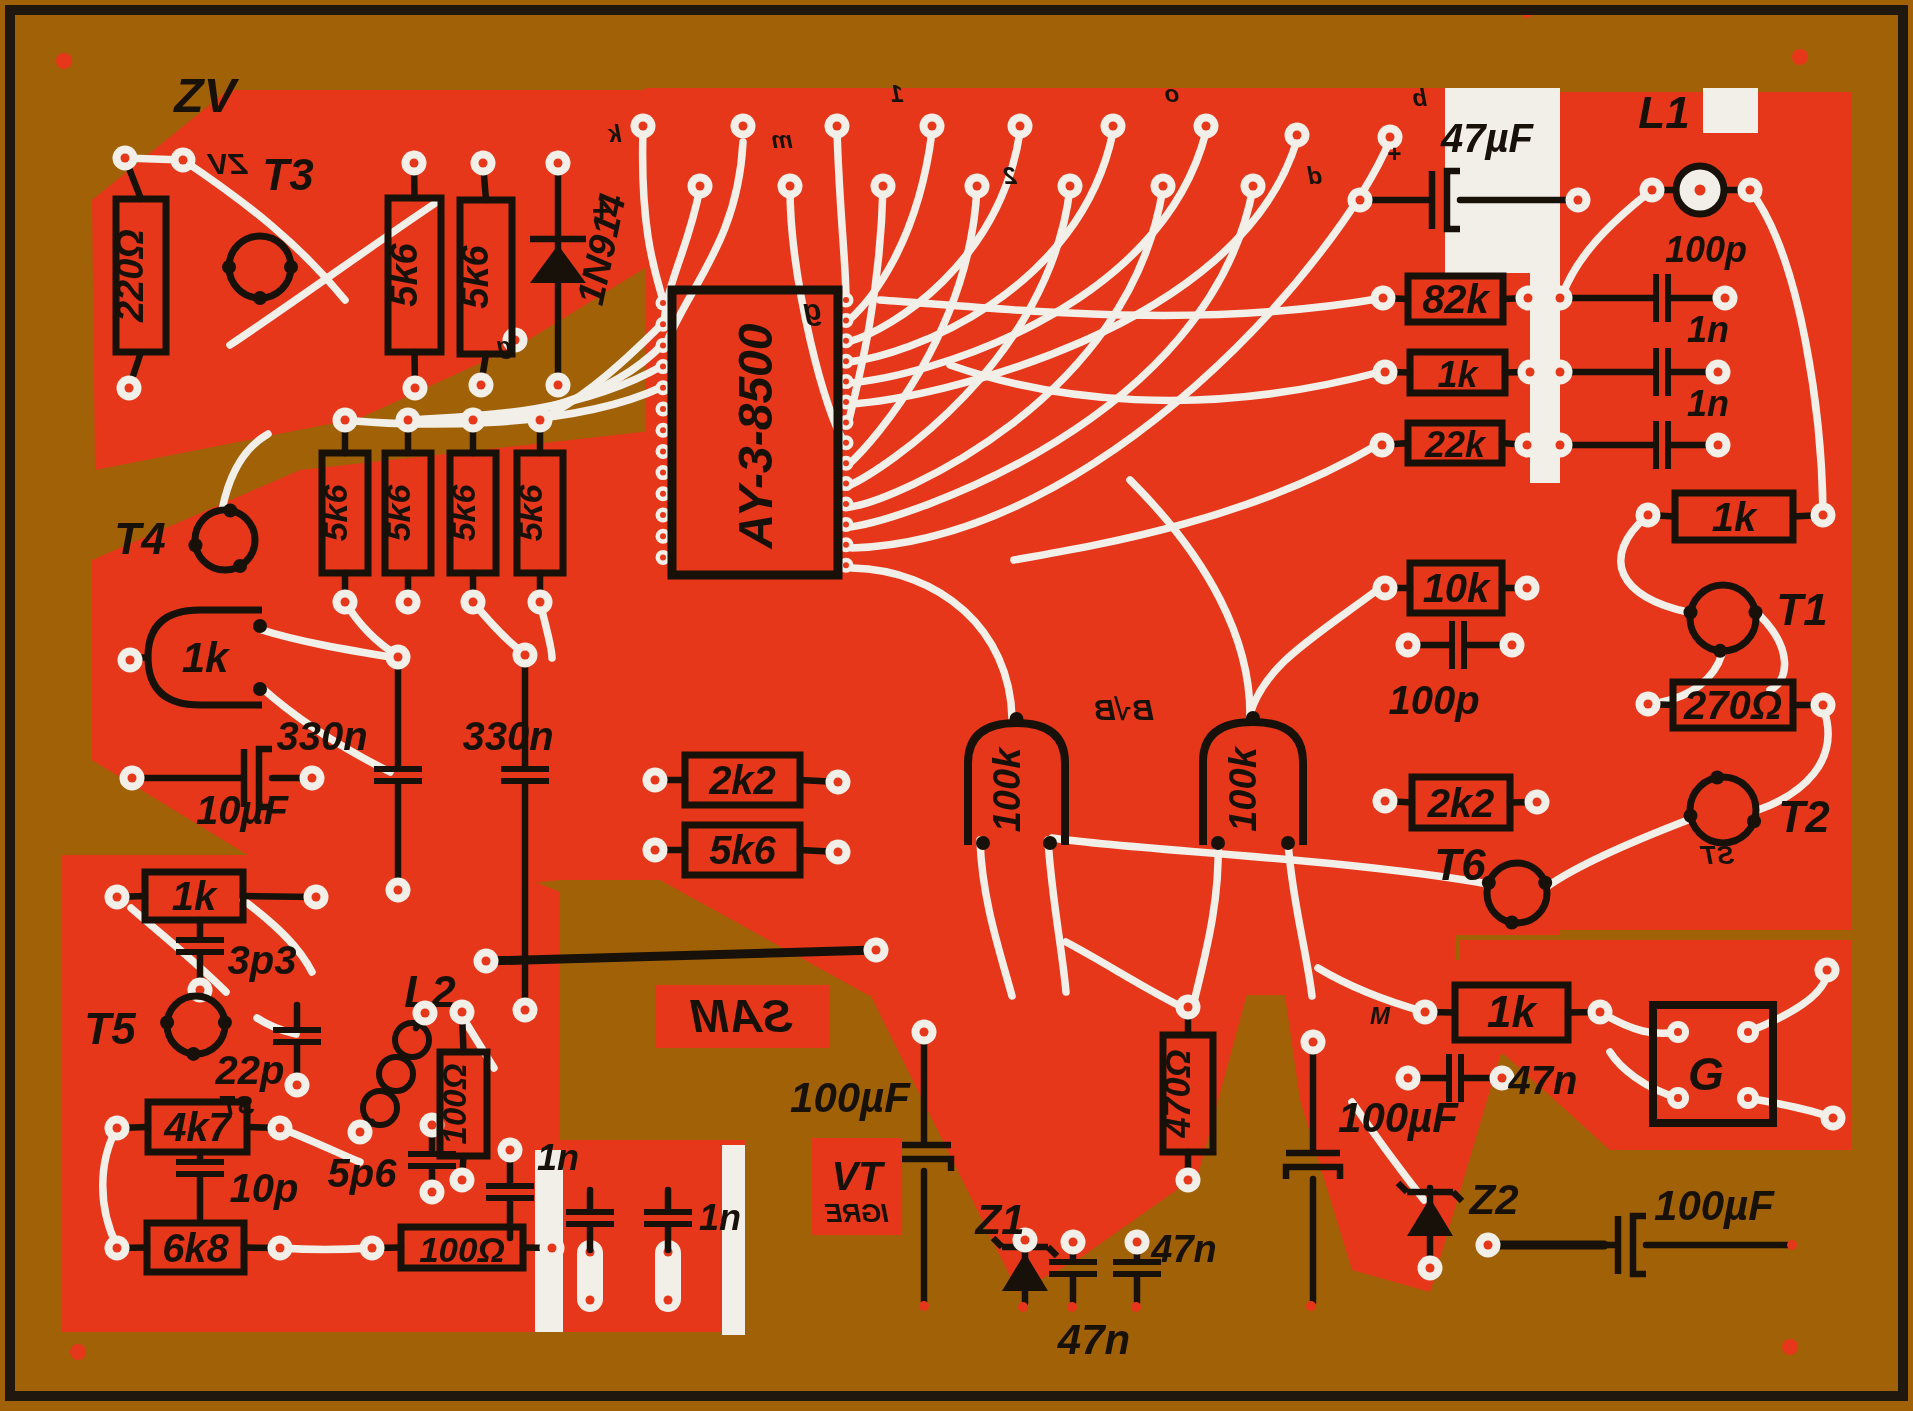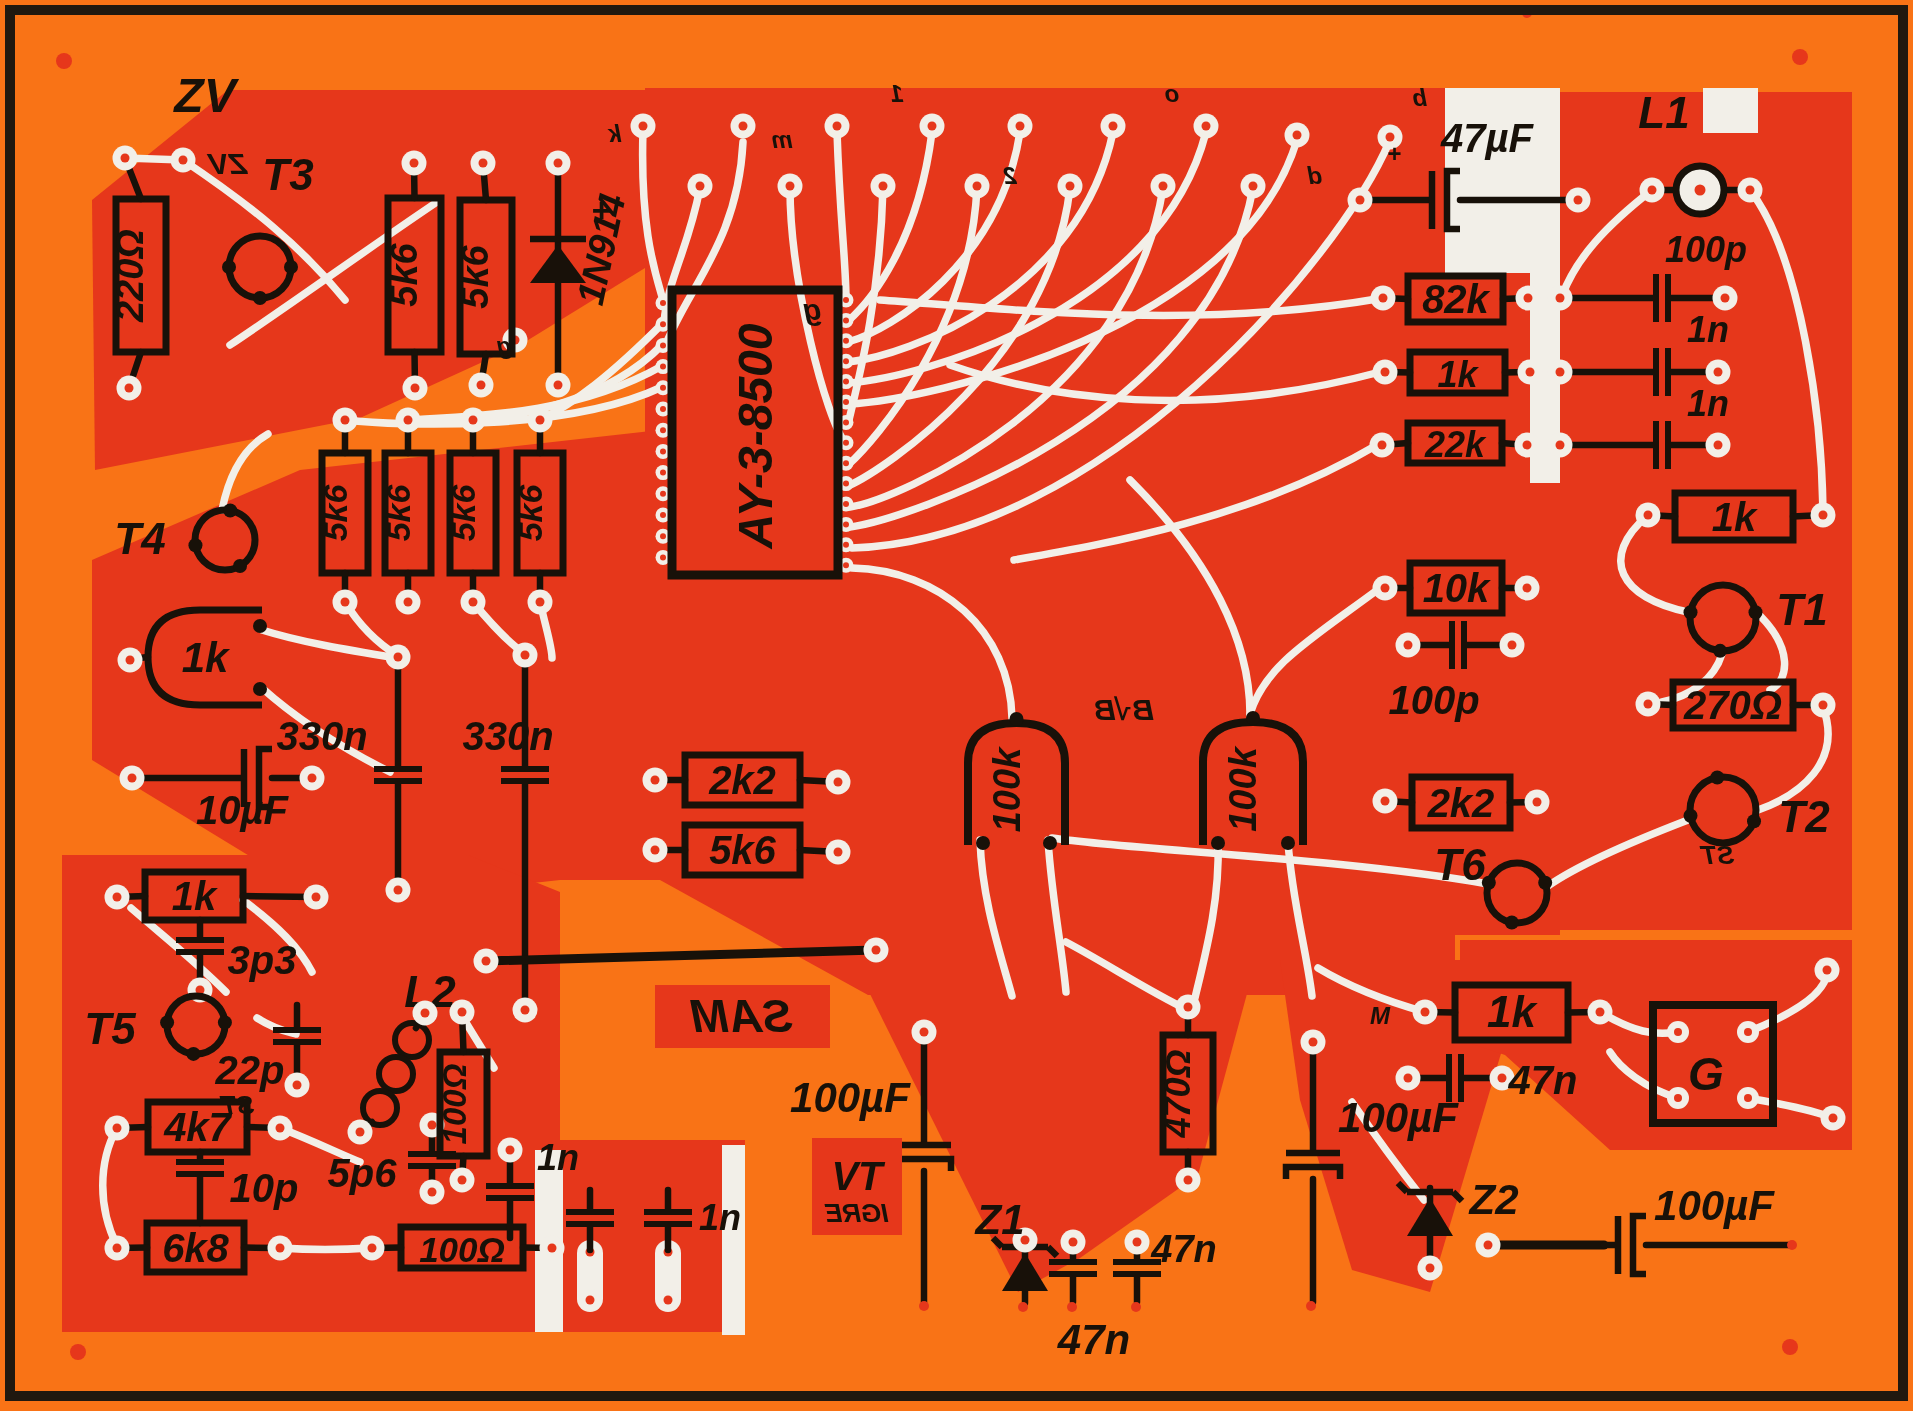--- a/index.html
+++ b/index.html
@@ -1,16 +1,16 @@
 <!DOCTYPE html>
 <html><head>
 <meta charset="utf-8">
 <style>
   html,body{margin:0;padding:0;background:#c9c6be;}
-  .page{position:relative;width:1913px;height:1411px;background:#f97316;overflow:hidden;}
+  .page{position:relative;width:1913px;height:1411px;background:#a16207;overflow:hidden;}
   svg{display:block}
   text{font-family:"Liberation Sans",sans-serif;font-style:italic;font-weight:bold;fill:#181109;}
 </style>
 </head>
 <body>
 
 <div class="page">
   <svg id="board" width="1913" height="1411" viewBox="0 0 1913 1411">
       <g>
         <polygon points="228,90 645,90 645,268 520,345 360,418 95,470 92,200" fill="#e6371b"></polygon>

